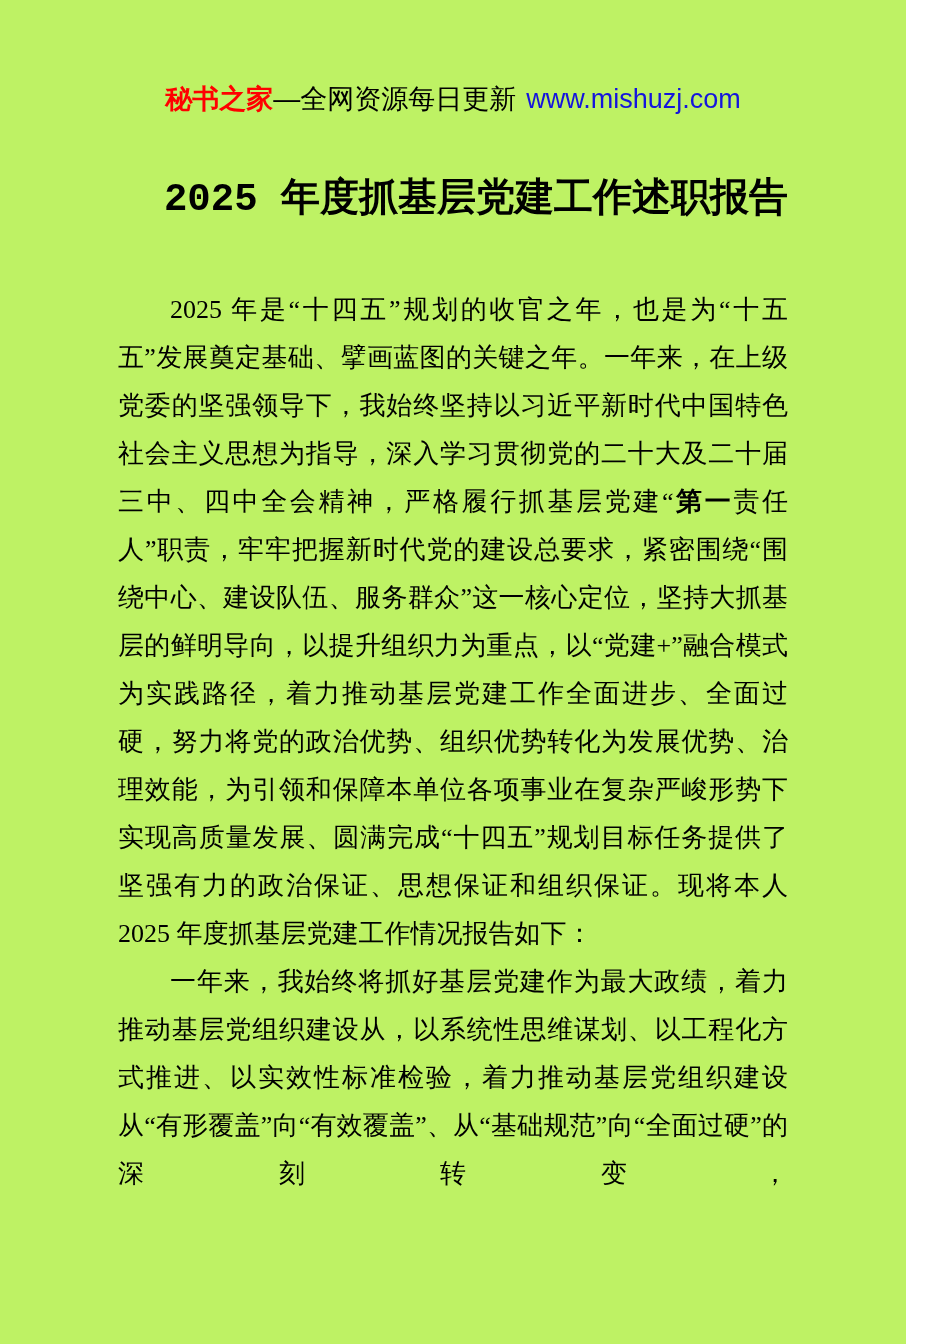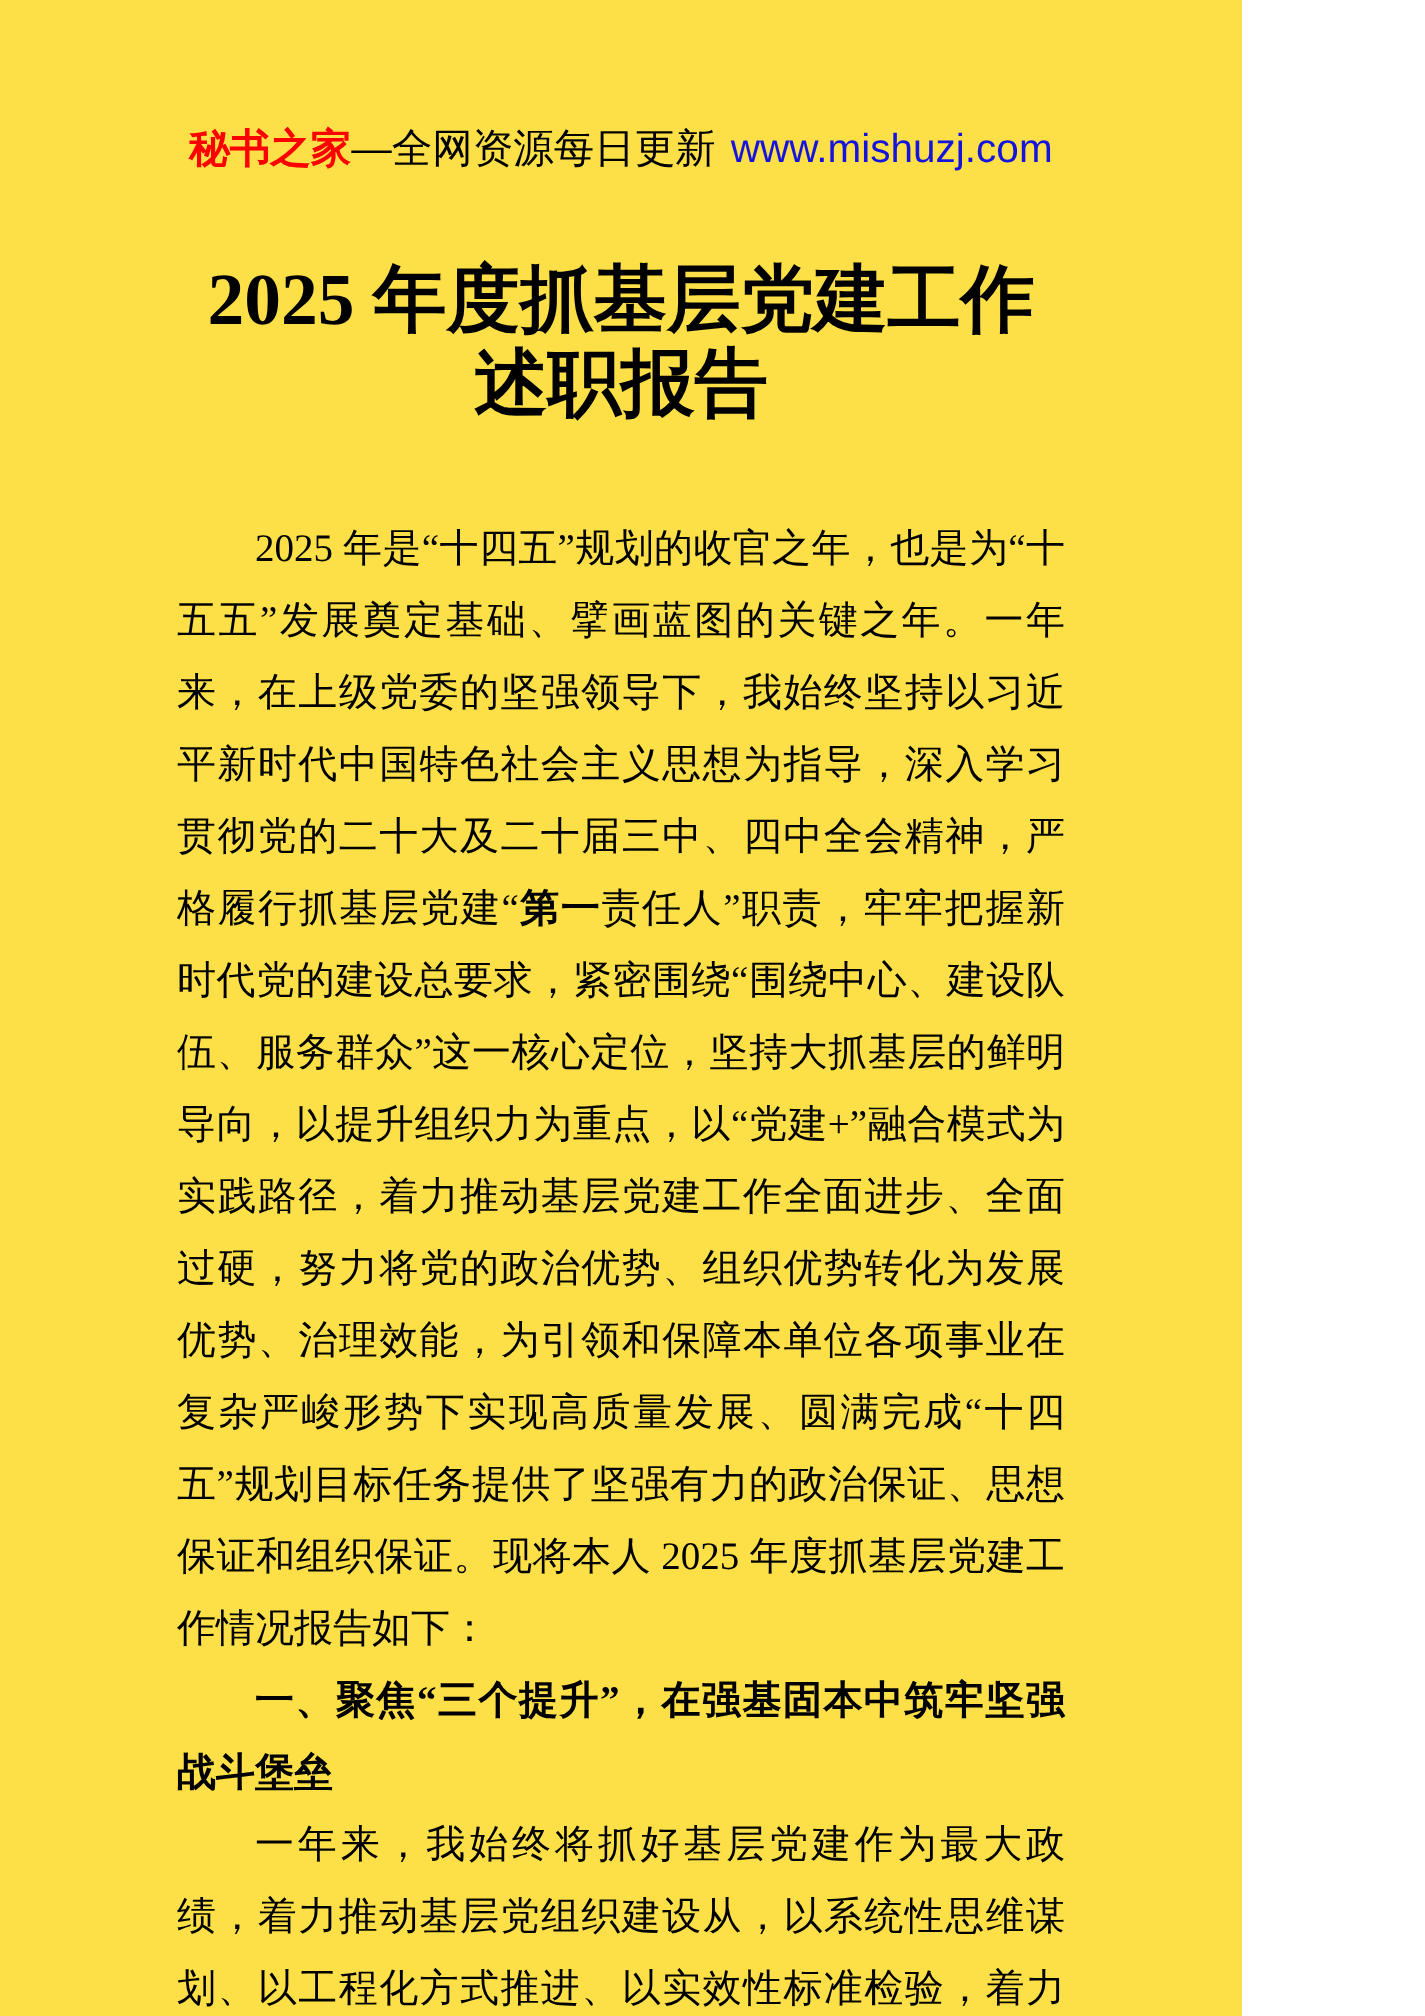--- a/index.html
+++ b/index.html
@@ -2,23 +2,23 @@
 <html><head>
 <meta charset="utf-8">
 <style>
   html, body {
     margin: 0;
     padding: 0;
     background: #ffffff;
   }
   .page {
     position: relative;
-    width: 828px;
+    width: 906px;
     height: 1344px;
-    background: #fde047;
+    background: #bef264;
     box-sizing: border-box;
     padding: 82px 118px 0 118px;
     color: #000000;
     font-family: "Liberation Serif", "DejaVu Serif", serif;
     overflow: hidden;
   }
   .header {
     text-align: center;
     font-size: 27px;
     line-height: 34px;
@@ -33,25 +33,25 @@
     color: #000000;
     font-weight: 500;
   }
   .header .url {
     text-decoration: none;
     margin-left: 10px;
     font-family: "Liberation Sans", "DejaVu Sans", sans-serif;
   }
   .title {
     margin: 56px 0 0 0;
-    text-align: center;
-    font-size: 49px;
+    text-align: right;
+    font-size: 39px;
     line-height: 56px;
     font-weight: 600;
-    font-family: Liberation Serif, serif;
+    font-family: Liberation Mono, monospace;
   }
   .doc-body {
     margin-top: 58px;
     font-size: 26px;
     line-height: 48px;
     text-align: justify;
     text-justify: inter-ideograph;
   }
   .doc-body p {
     margin: 0;
@@ -74,17 +74,16 @@
 <div class="page">
 
   <div class="header">
     <span class="brand" style="color: rgb(255, 0, 0);">秘书之家</span><span class="sep">—</span><span class="tagline">全网资源每日更新</span><a class="url" href="#" style="color: rgb(20, 20, 221);">www.mishuzj.com</a>
   </div>
 
   <h1 class="title">2025 年度抓基层党建工作述职报告</h1>
 
   <div class="doc-body" id="doc-body">
       <p class="para"><span>2025 年是“十四五”规划的收官之年，也是为“十五五”发展奠定基础、擘画蓝图的关键之年。一年来，在上级党委的坚强领导下，我始终坚持以习近平新时代中国特色社会主义思想为指导，深入学习贯彻党的二十大及二十届三中、四中全会精神，严格履行抓基层党建“</span><strong>第一</strong><span>责任人”职责，牢牢把握新时代党的建设总要求，紧密围绕“围绕中心、建设队伍、服务群众”这一核心定位，坚持大抓基层的鲜明导向，以提升组织力为重点，以“党建+”融合模式为实践路径，着力推动基层党建工作全面进步、全面过硬，努力将党的政治优势、组织优势转化为发展优势、治理效能，为引领和保障本单位各项事业在复杂严峻形势下实现高质量发展、圆满完成“十四五”规划目标任务提供了坚强有力的政治保证、思想保证和组织保证。现将本人 2025 年度抓基层党建工作情况报告如下：</span></p>
-      <p class="heading"><strong>一、聚焦“三个提升”，在强基固本中筑牢坚强战斗堡垒</strong></p>
       <p class="para continued"><span>一年来，我始终将抓好基层党建作为最大政绩，着力推动基层党组织建设从，以系统性思维谋划、以工程化方式推进、以实效性标准检验，着力推动基层党组织建设从“有形覆盖”向“有效覆盖”、从“基础规范”向“全面过硬”的深刻转变，</span></p>
     </div>
 
 </div>
 
 </body></html>

